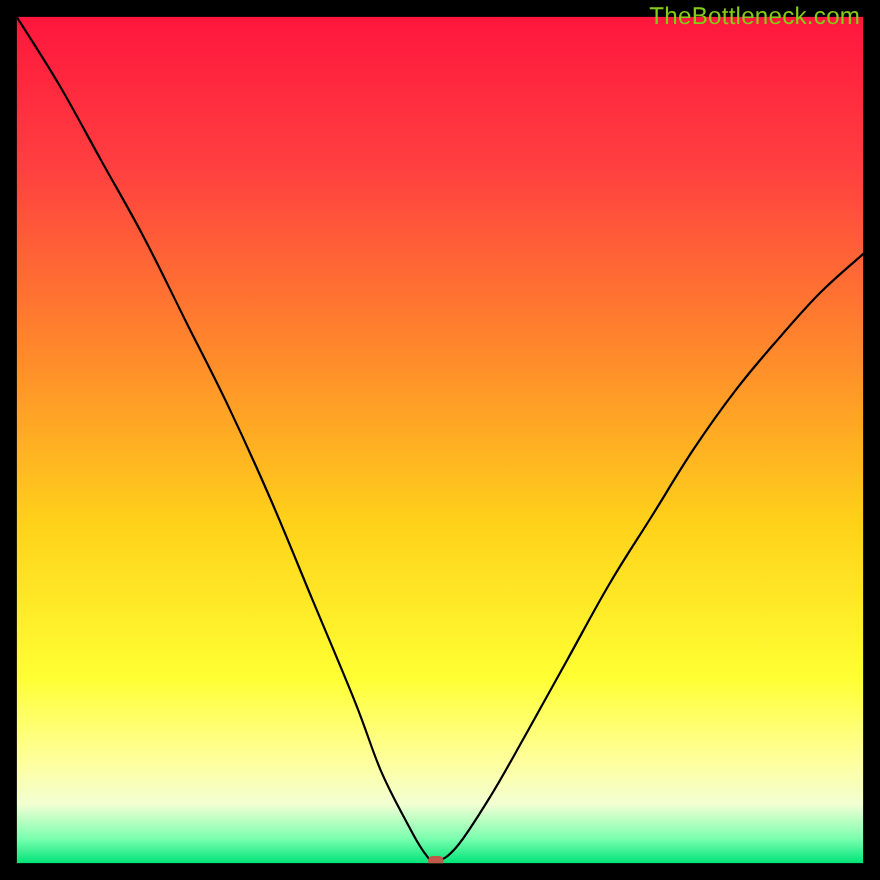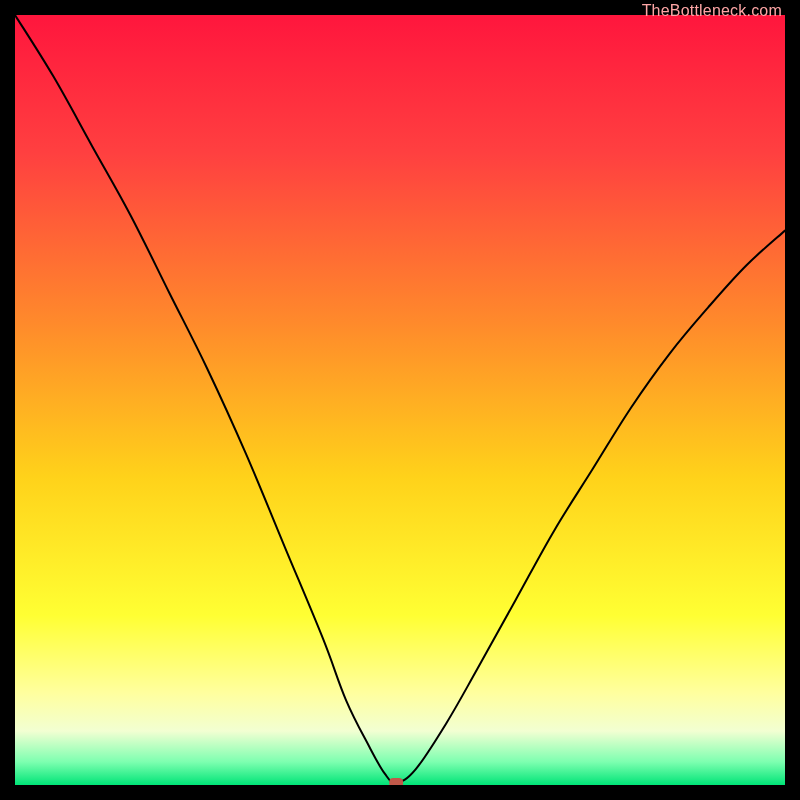--- a/index.html
+++ b/index.html
@@ -14,22 +14,22 @@
   .frame {
     position: relative;
     width: 800px;
     height: 800px;
     background: #000;
   }
   .watermark {
     position: absolute;
     top: 2px;
     right: 18px;
-    color: #fca5a5;
-    font-size: 16px;
+    color: #84cc16;
+    font-size: 22px;
     font-weight: 500;
     letter-spacing: 0.2px;
     z-index: 3;
     text-align: right;
   }
   .plot-area {
     position: absolute;
     left: 15px;
     top: 15px;
     width: 770px;

